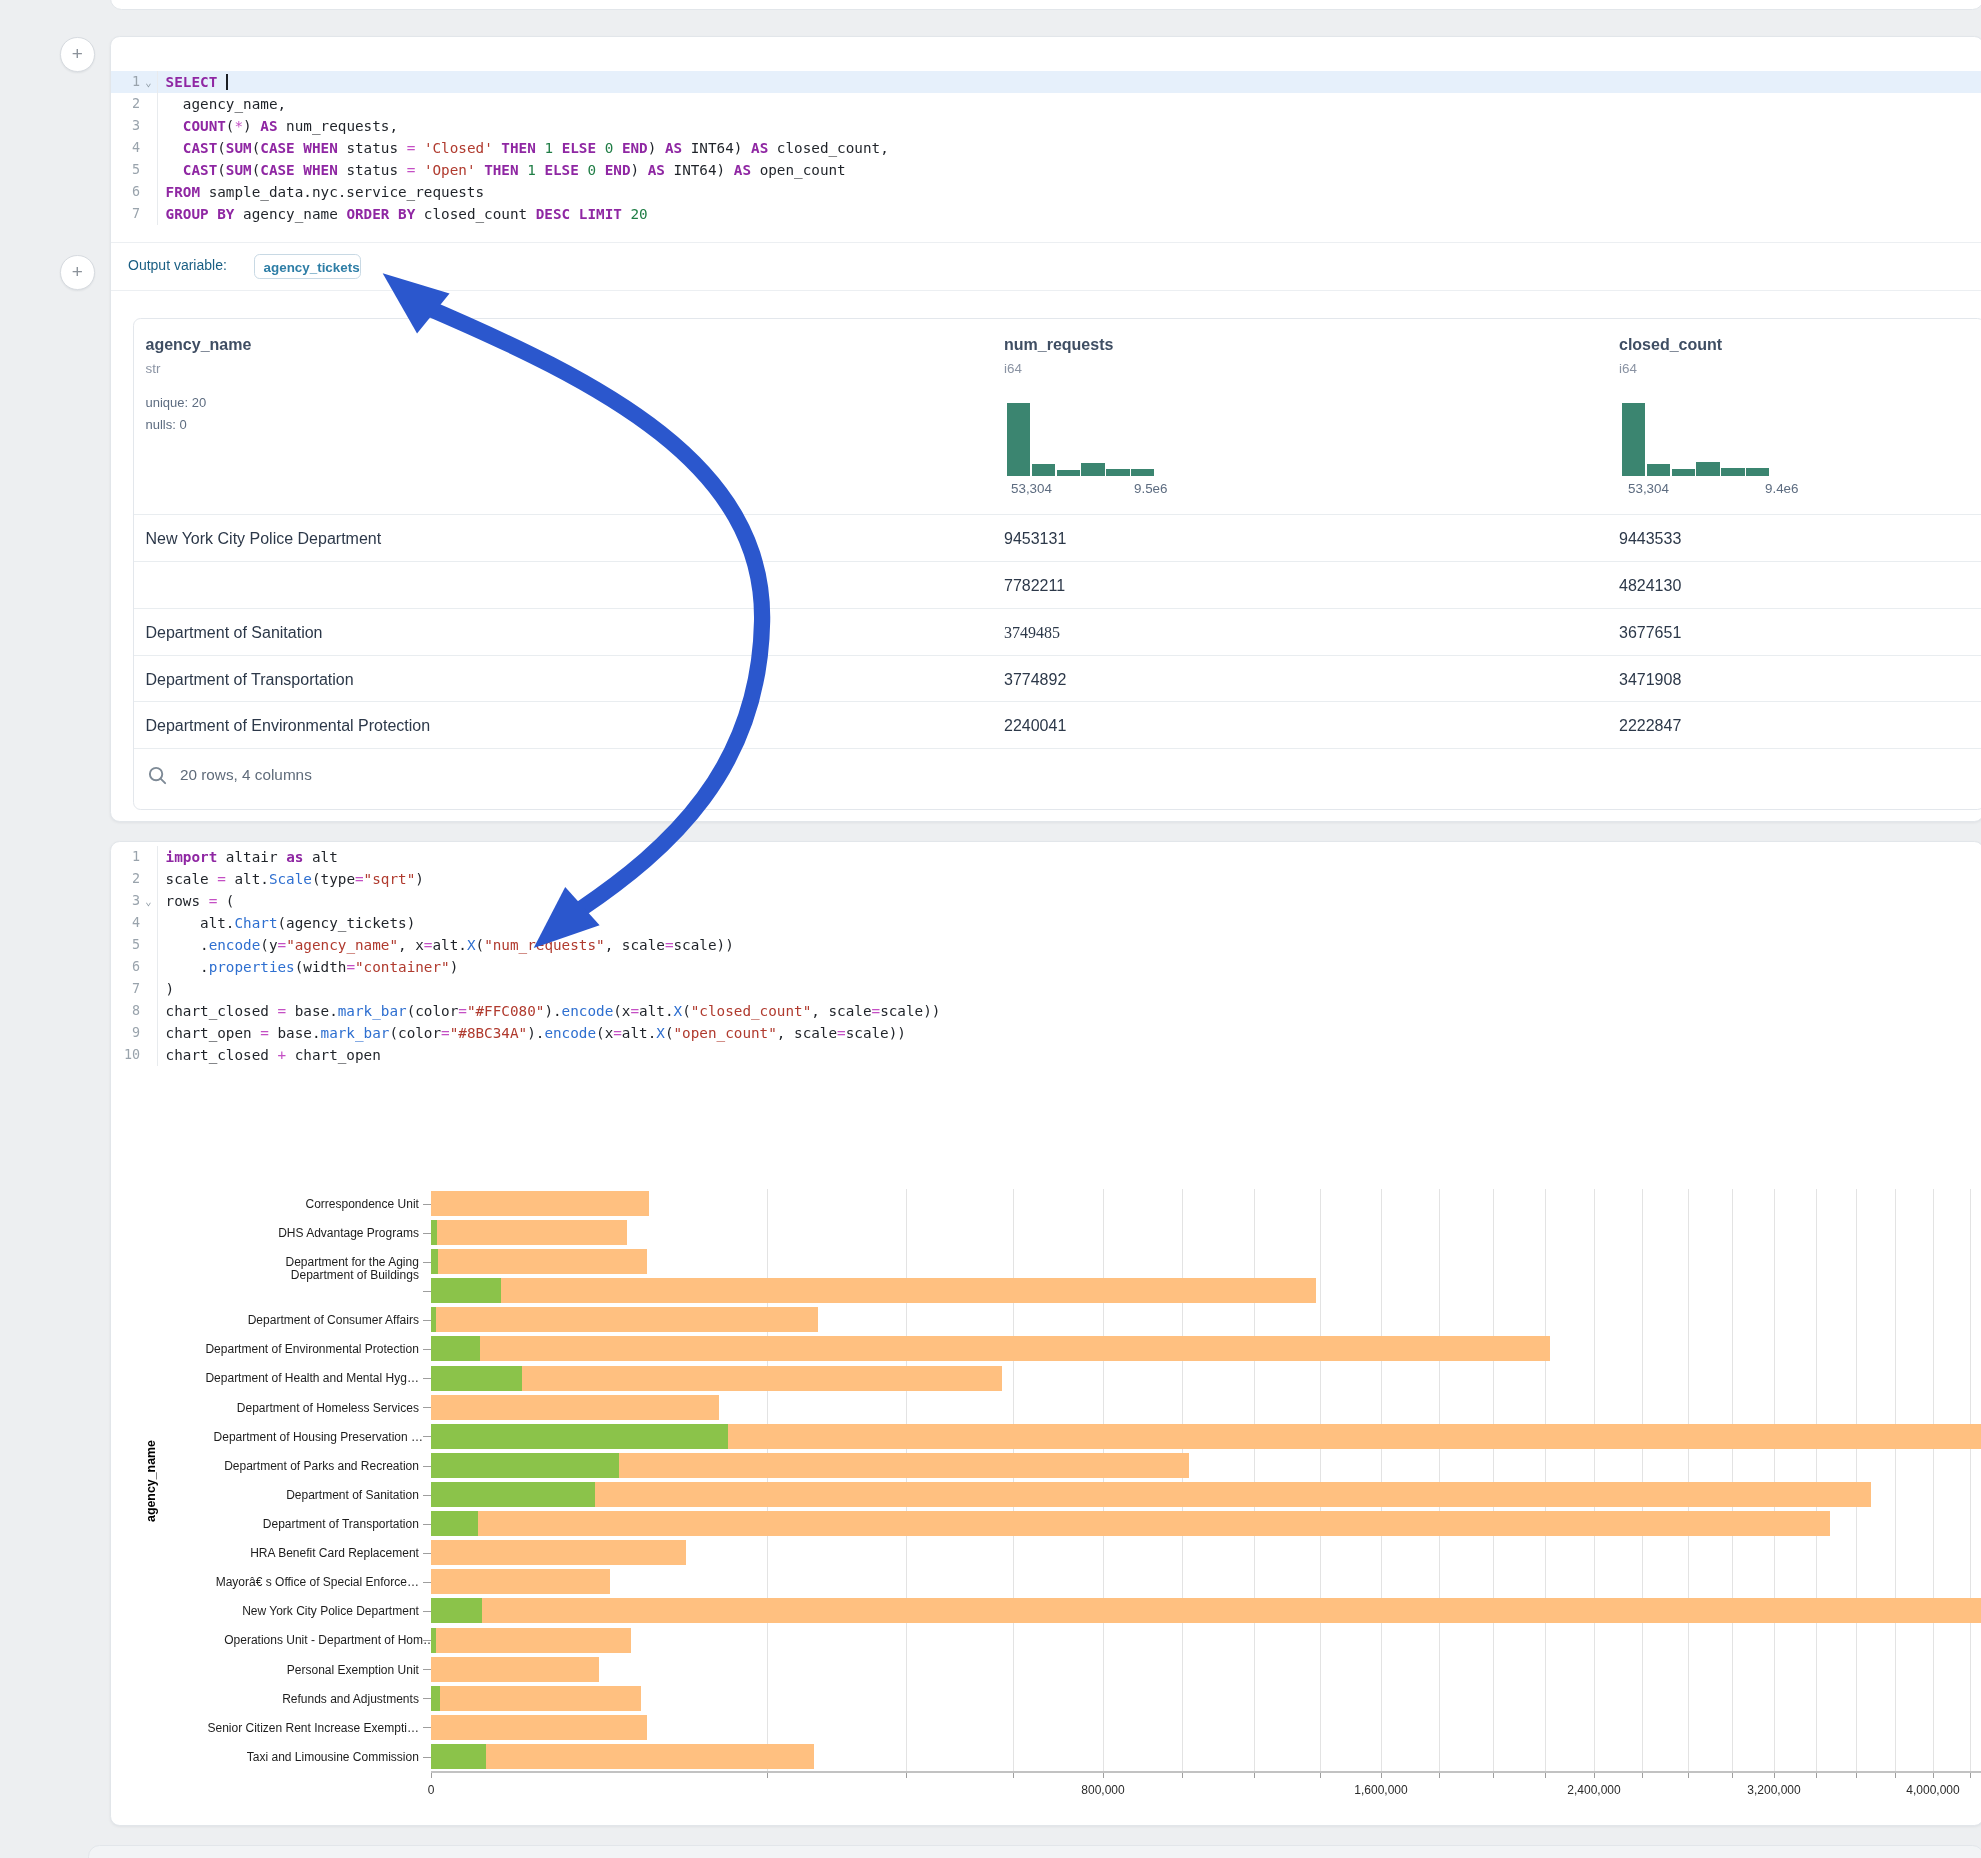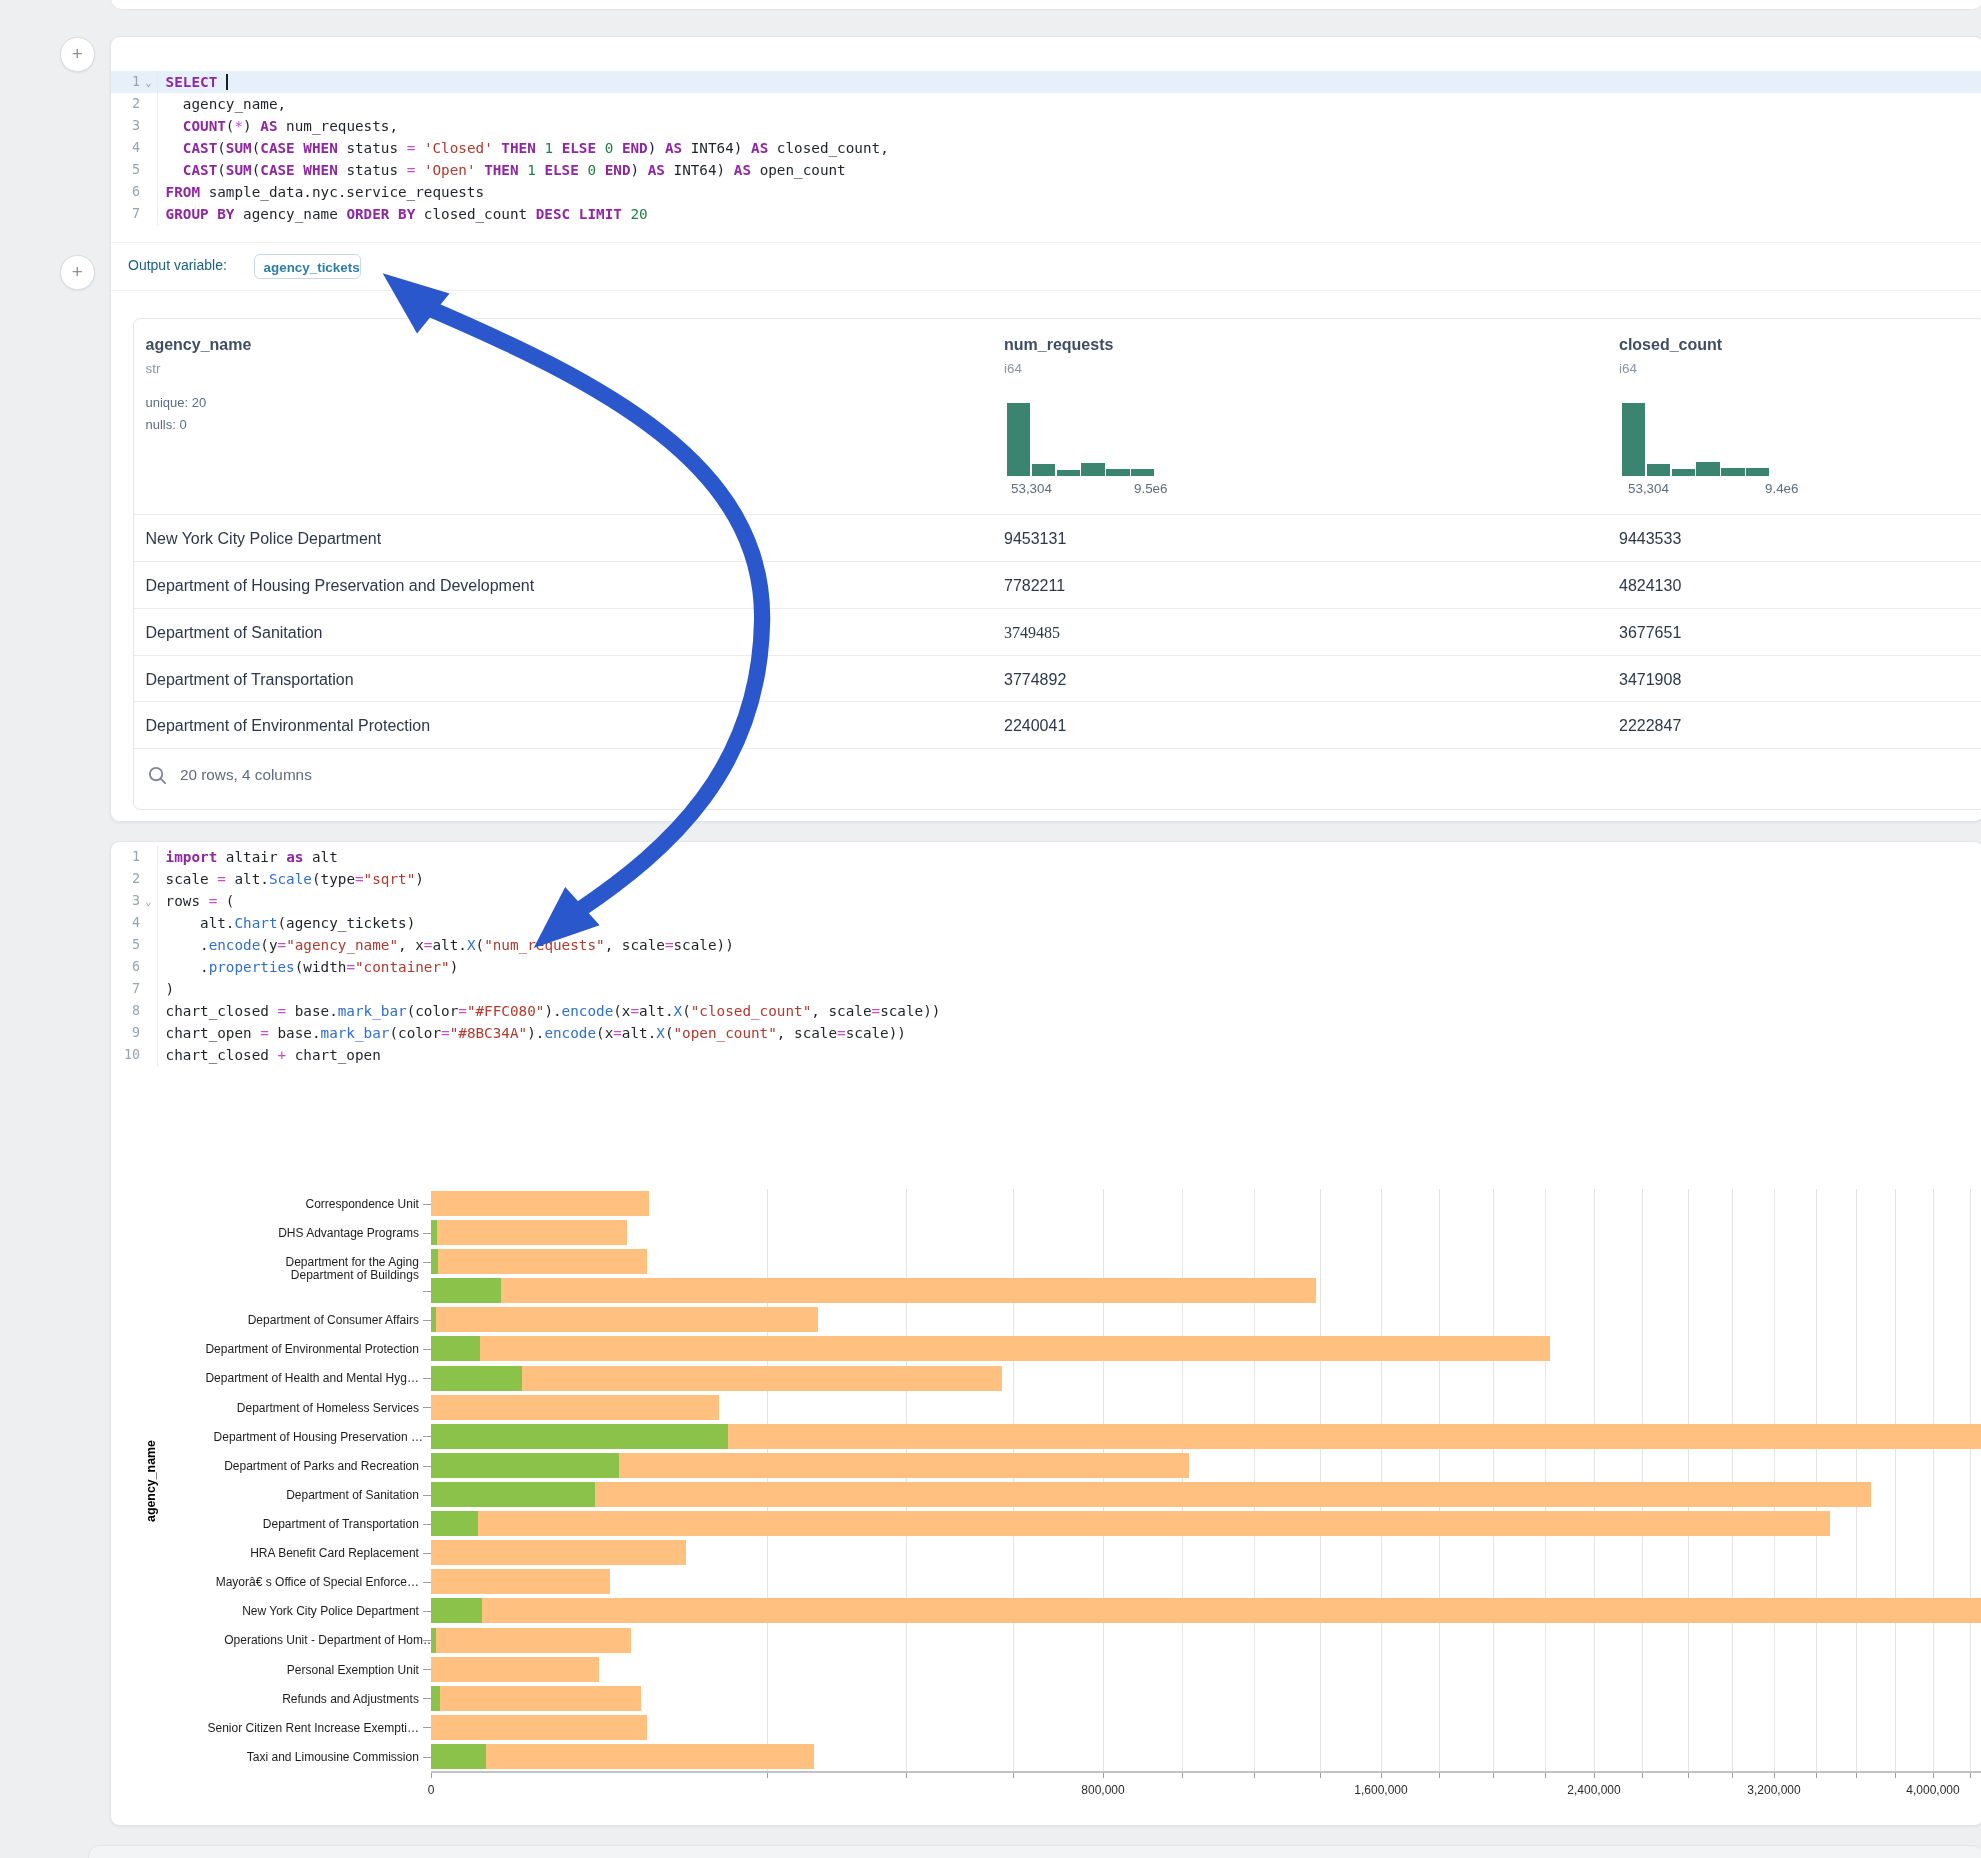--- a/index.html
+++ b/index.html
@@ -132,21 +132,20 @@
         <span class="hist-lab" style="left:1631px;top:162px;">9.4e6</span>
       </div>
 
       <div id="t-rows">
           <div class="t-row" style="top: 195px;">
             <span class="t-cell" style="left: 11.5px;">New York City Police Department</span>
             <span class="t-cell" style="left: 870px;">9453131</span>
             <span class="t-cell" style="left: 1485px;">9443533</span>
           </div>
           <div class="t-row" style="top: 242px;">
-            <span class="t-cell" style="left: 11.5px;">Department of Housing Preservation and Development</span>
             <span class="t-cell" style="left: 870px;">7782211</span>
             <span class="t-cell" style="left: 1485px;">4824130</span>
           </div>
           <div class="t-row" style="top: 289px;">
             <span class="t-cell" style="left: 11.5px;">Department of Sanitation</span>
             <span class="t-cell" style="left: 870px; font-family: Liberation Serif, serif;">3749485</span>
             <span class="t-cell" style="left: 1485px;">3677651</span>
           </div>
           <div class="t-row" style="top: 336px;">
             <span class="t-cell" style="left: 11.5px;">Department of Transportation</span>

